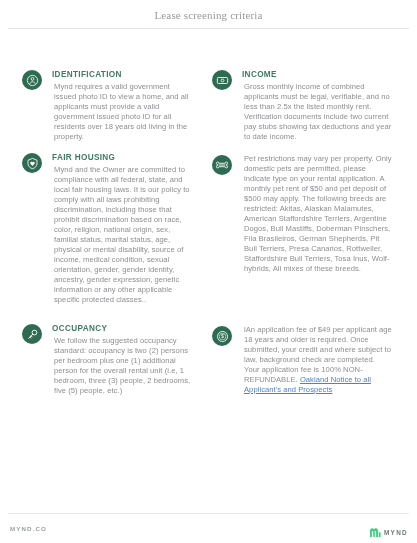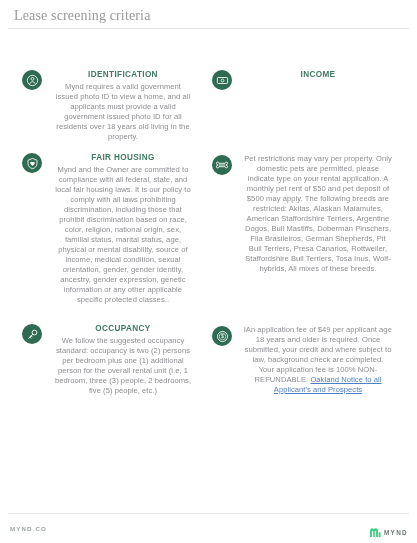--- a/index.html
+++ b/index.html
@@ -22,25 +22,26 @@
   }
 
   
   .header {
     padding: 9px 14px 0 14px;
     height: 30px;
     box-sizing: border-box;
   }
   .header-title {
     font-family: "Liberation Serif", serif;
-    font-size: 14px;
+    font-size: 11px;
     color: #9a9a9e;
     letter-spacing: 0.15px;
     line-height: 13px;
     white-space: nowrap;
+    text-align: center;
   }
   .header-rule {
     position: absolute;
     left: 8px;
     right: 8px;
     top: 28px;
     height: 1px;
     background: #e3e3e5;
   }
 
@@ -49,21 +50,20 @@
     position: absolute;
     left: 0;
     top: 36px;
     right: 0;
     bottom: 40px;
   }
 
   .section {
     position: absolute;
     box-sizing: border-box;
-    text-align: center;
   }
   .sec-left  { left: 22px;  width: 172px; }
   .sec-right { left: 212px; width: 182px; }
 
   .row1 { top: 33px; }
   .row2 { top: 116px; }
   .row3 { top: 287px; }
 
   .sec-body-wrap {
     position: relative;
@@ -180,20 +180,21 @@
 
     <div class="section sec-right row1">
       <div class="sec-body-wrap">
         <span class="icon-badge">
           <svg width="13" height="13" viewBox="0 0 24 24" aria-hidden="true">
             <rect x="2.5" y="6.5" width="19" height="11" rx="1.6" fill="none" stroke="#ffffff" stroke-width="1.6"></rect>
             <circle cx="12" cy="12" r="2.6" fill="none" stroke="#ffffff" stroke-width="1.5"></circle>
           </svg>
         </span>
         <p class="sec-title">INCOME</p>
+        <p class="sec-text">Gross monthly income of combined applicants must be legal, verifiable, and no less than 2.5x the listed monthly rent. Verification documents include two current pay stubs showing tax deductions and year to date income.</p>
       </div>
     </div>
 
     <div class="section sec-left row2">
       <div class="sec-body-wrap">
         <span class="icon-badge">
           <svg width="13" height="13" viewBox="0 0 24 24" aria-hidden="true">
             <path d="M12 2.6 L20.3 6 V12.1 C20.3 16.8 16.7 20.3 12 21.6 C7.3 20.3 3.7 16.8 3.7 12.1 V6 Z" fill="none" stroke="#ffffff" stroke-width="1.6" stroke-linejoin="round"></path>
             <path d="M12 16.4 C9.3 14.4 7.9 12.9 7.9 11.2 C7.9 9.8 8.9 8.9 10.1 8.9 C10.9 8.9 11.6 9.3 12 9.9 C12.4 9.3 13.1 8.9 13.9 8.9 C15.1 8.9 16.1 9.8 16.1 11.2 C16.1 12.9 14.7 14.4 12 16.4 Z" fill="#ffffff"></path>
           </svg>

